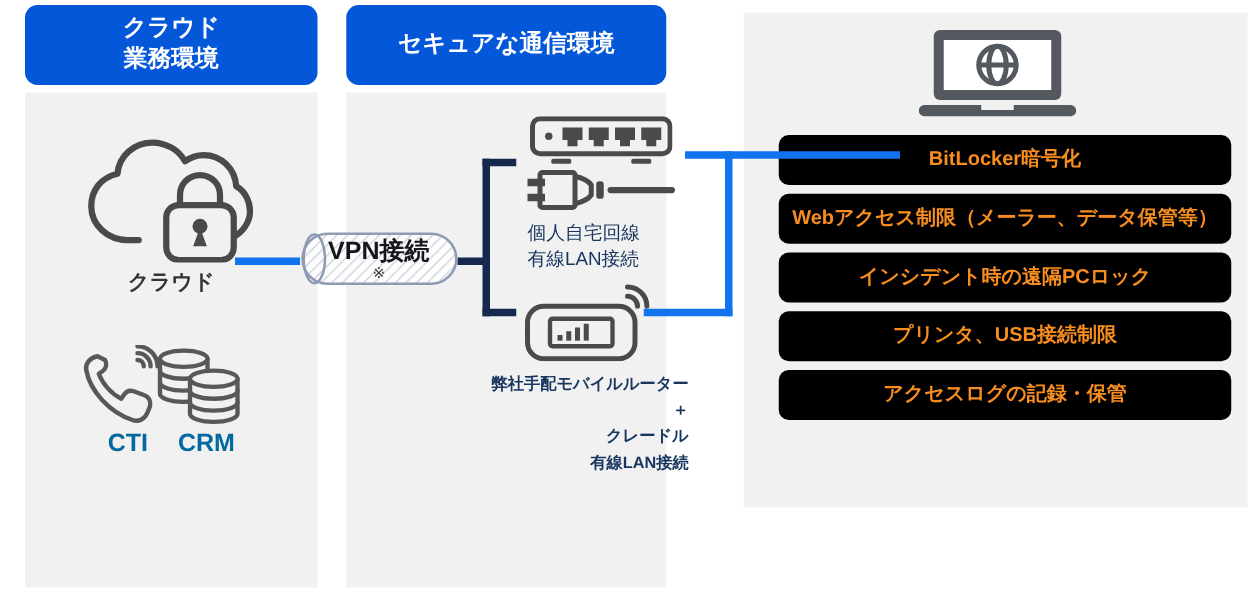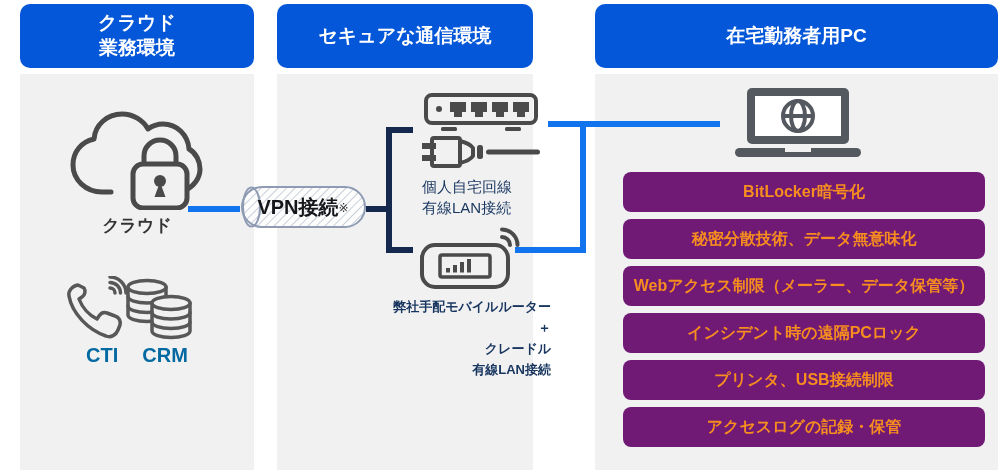--- a/index.html
+++ b/index.html
@@ -18,21 +18,21 @@
   #col-left{left:20px;width:234px;}
   #col-mid{left:277px;width:256px;}
   #col-right{left:595px;width:403px;}
   .line{position:absolute;z-index:4;}
   .blue{background:#1273ee;}
   .navy{background:#14294d;}
 
   
   .vpn-capsule{
     position:absolute;left:238px;top:185px;width:130px;height:44px;z-index:6;
-    display:flex;flex-direction:row;align-items:center;justify-content:center;
+    display:flex;flex-direction:column;align-items:center;justify-content:center;
   }
   .vpn-capsule svg{position:absolute;left:0;top:0;}
   .vpn-label{position:relative;z-index:2;font-size:20px;font-weight:bold;color:#15161a;line-height:1;}
   .vpn-note{position:relative;z-index:2;font-size:12px;color:#3a3a3a;line-height:1;margin-top:1px;}
 
   
   .cloud-icon{position:absolute;left:43px;top:28px;}
   .cloud-label{position:absolute;left:0;width:100%;top:140px;text-align:center;
     font-size:17px;font-weight:600;color:#333333;}
   .systems-icons{position:absolute;left:46px;top:202px;}
@@ -45,21 +45,21 @@
   .home-line-label{position:absolute;left:145px;top:102px;font-size:15px;font-weight:normal;
     color:#17355e;line-height:21px;}
   .mobile-icon{position:absolute;left:143px;top:151px;}
   .mobile-label{position:absolute;left:88px;top:222px;width:186px;text-align:right;
     font-size:13px;font-weight:bold;color:#17355e;line-height:21px;}
 
   
   .laptop-icon{position:absolute;left:140px;top:14px;}
   .features{position:absolute;left:28px;top:98px;width:362px;}
   .feature-box{
-    height:40px;margin-bottom:7px;background:#701a75;border-radius:8px;
+    height:40px;margin-bottom:7px;background:#000000;border-radius:8px;
     color:#f78d1f;font-weight:bold;font-size:16px;line-height:40px;text-align:center;
     white-space:nowrap;
   }
 </style>
 </head>
 <body>
 
 <div class="canvas">
 
   <div class="col" id="col-left">
@@ -174,42 +174,38 @@
       <div class="mobile-label">
         <div>弊社手配モバイルルーター</div>
         <div>＋</div>
         <div>クレードル</div>
         <div>有線LAN接続</div>
       </div>
     </div>
   </div>
 
   <div class="col" id="col-right">
-    <div class="col-header">
-      <span>在宅勤務者用PC</span>
-    </div>
     <div class="col-body">
 
       <span class="laptop-icon">
         <svg width="126" height="70" viewBox="0 0 126 70">
           <rect x="12" y="0" width="102" height="56" rx="5" fill="#54595f"></rect>
           <rect x="20" y="8" width="86" height="40" fill="#ffffff"></rect>
           <g fill="none" stroke="#54595f" stroke-width="4">
             <circle cx="63" cy="28" r="15"></circle>
             <ellipse cx="63" cy="28" rx="7" ry="15"></ellipse>
             <line x1="48" y1="28" x2="78" y2="28"></line>
           </g>
           <rect x="0" y="60" width="126" height="9" rx="4.5" fill="#54595f"></rect>
           <rect x="50" y="60" width="26" height="4" fill="#f1f1f2"></rect>
         </svg>
       </span>
 
       <div class="features">
         <div class="feature-box">BitLocker暗号化</div>
-        <div class="feature-box">秘密分散技術、データ無意味化</div>
         <div class="feature-box">Webアクセス制限（メーラー、データ保管等）</div>
         <div class="feature-box">インシデント時の遠隔PCロック</div>
         <div class="feature-box">プリンタ、USB接続制限</div>
         <div class="feature-box">アクセスログの記録・保管</div>
       </div>
     </div>
   </div>
 
   <div class="line blue" style="left:188px;top:206px;width:52px;height:6px;"></div>
 

